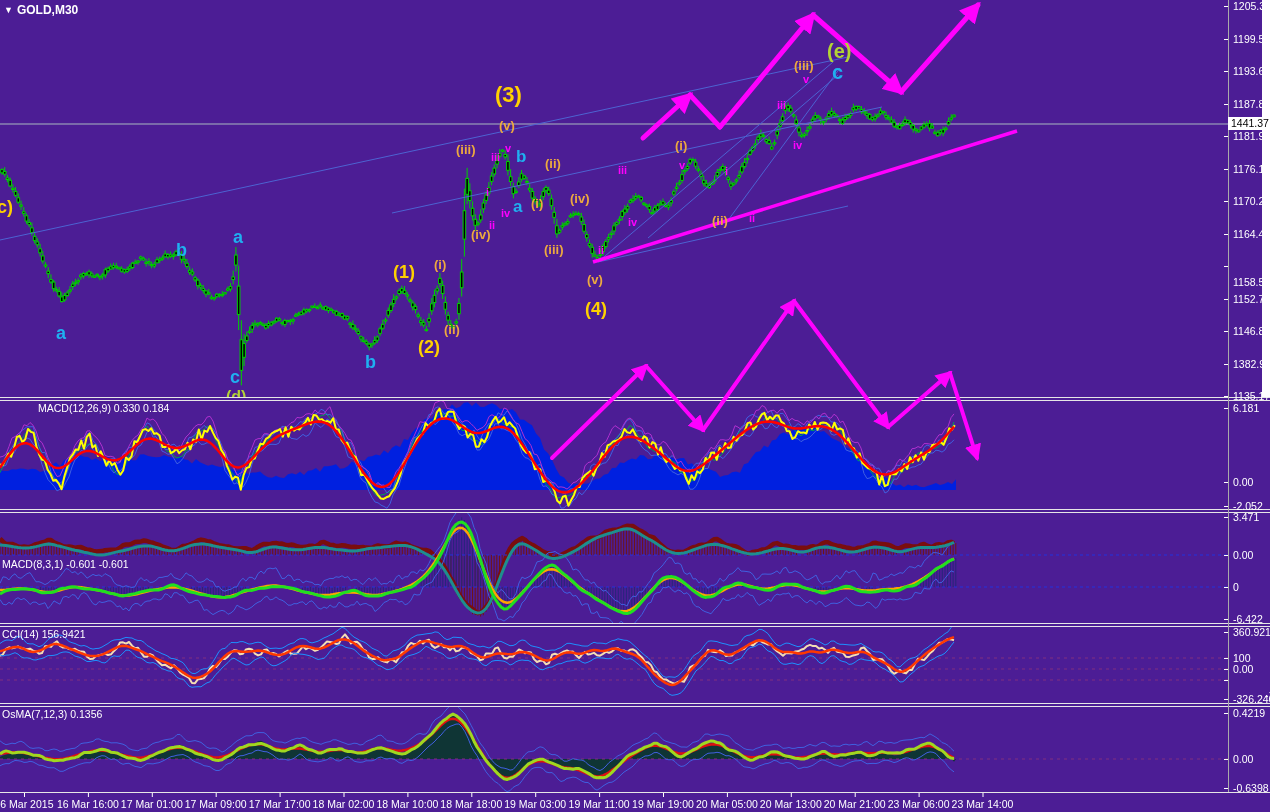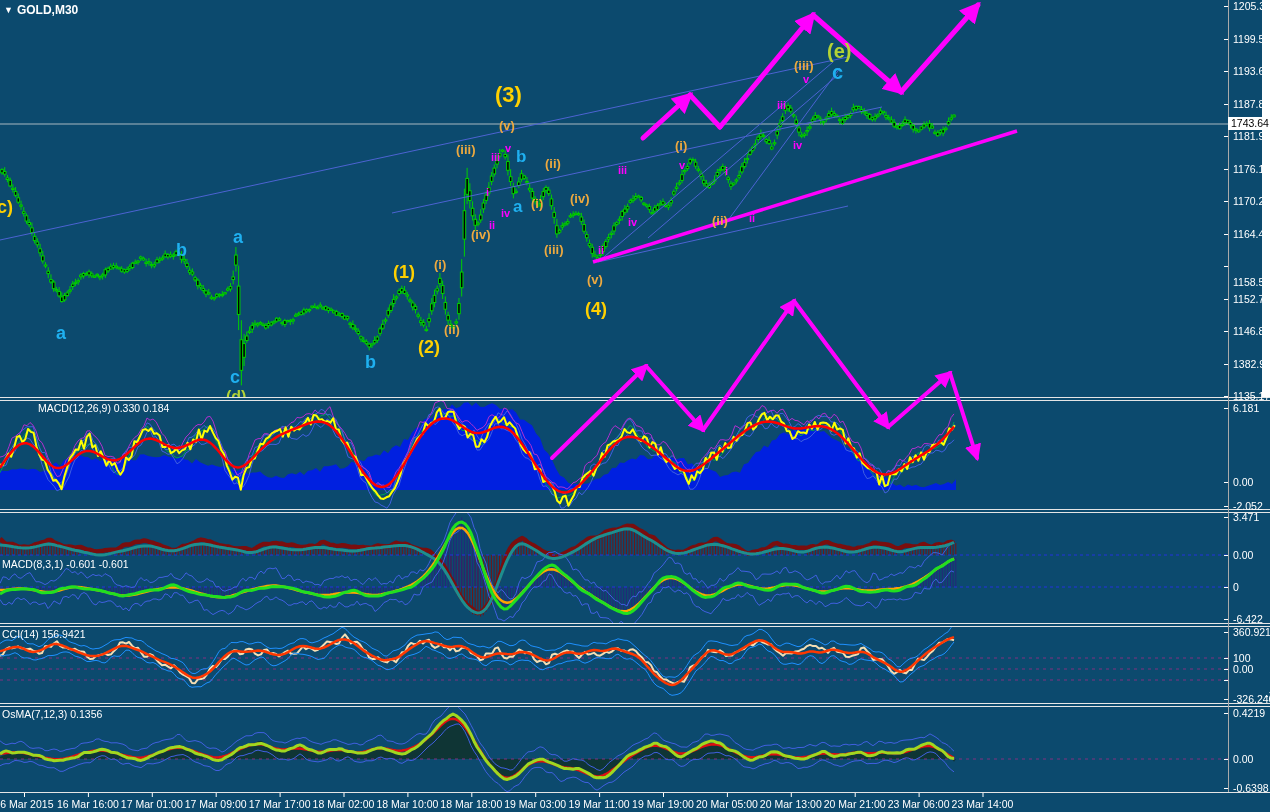--- a/index.html
+++ b/index.html
@@ -1,16 +1,16 @@
 <!DOCTYPE html>
 <html><head>
 <meta charset="utf-8">
 <style>
   html,body{margin:0;padding:0;background:#000;}
-  #stage{position:relative;width:1270px;height:812px;background:#0c4a6e;overflow:hidden;
+  #stage{position:relative;width:1270px;height:812px;background:#4c1d95;overflow:hidden;
          font-family:"Liberation Sans",sans-serif;}
   #cv{position:absolute;left:0;top:0;z-index:2;}
   .txt{position:absolute;white-space:nowrap;z-index:4;}
   #symbol-label{left:4px;top:3px;color:#fff;font-size:12px;font-weight:bold;z-index:5;}
   #symbol-label .tri{font-size:9px;margin-right:4px;position:relative;top:-1px;}
   #right-strip{position:absolute;width:8px;background:#fff;z-index:1;}
   #axis-line{position:absolute;width:1px;background:#aaa;z-index:3;}
   .axlab{position:absolute;color:#fff;font-size:10.5px;z-index:4;transform:translateY(-50%);}
   .panlab{position:absolute;color:#fff;font-size:10.5px;z-index:4;}
   #price-tag{position:absolute;background:#fff;color:#000;font-size:10.5px;z-index:5;
@@ -1367,21 +1367,21 @@
       <rect x="790.8" y="793" width="1" height="4" fill="#fff"></rect>
       <rect x="854.6999999999999" y="793" width="1" height="4" fill="#fff"></rect>
       <rect x="918.6" y="793" width="1" height="4" fill="#fff"></rect>
       <rect x="982.5" y="793" width="1" height="4" fill="#fff"></rect>
     </svg>
 
   <div id="symbol-label" class="txt">
     <span class="tri">▼</span><span>GOLD,M30</span>
   </div>
 
-  <div id="price-tag" style="left:1228px;top:117px;">1743.64</div>
+  <div id="price-tag" style="left:1228px;top:117px;">1441.37</div>
 
   <div id="price-axis-labels">
       <div class="axlab" style="left: 1233px; top: 6px;">1205.37</div>
       <div class="axlab" style="left: 1233px; top: 39px;">1199.52</div>
       <div class="axlab" style="left: 1233px; top: 71px;">1193.67</div>
       <div class="axlab" style="left: 1233px; top: 104px;">1187.82</div>
       <div class="axlab" style="left: 1233px; top: 136px;">1181.97</div>
       <div class="axlab" style="left: 1233px; top: 169px;">1176.12</div>
       <div class="axlab" style="left: 1233px; top: 201px;">1170.27</div>
       <div class="axlab" style="left: 1233px; top: 234px;">1164.42</div>

